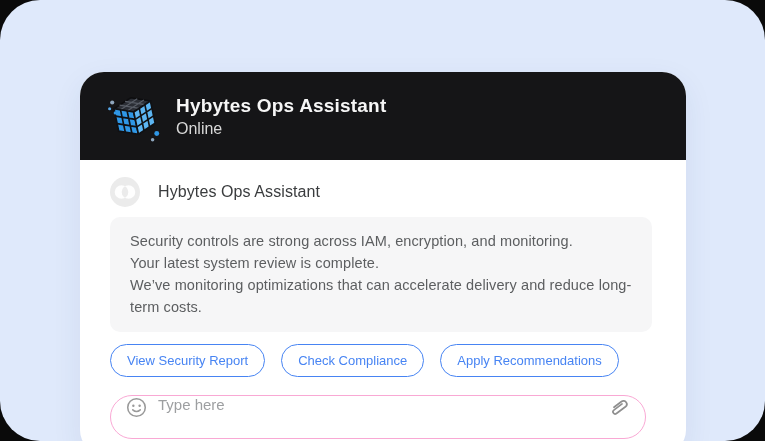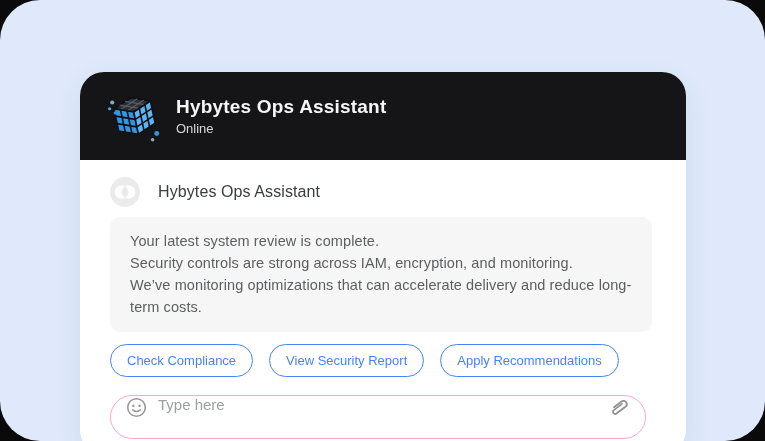--- a/index.html
+++ b/index.html
@@ -36,21 +36,21 @@
   
   .chat-header{
     height:88px;flex:0 0 88px;
     background:var(--header-bg);
     display:flex;align-items:center;
     padding:0 24px 0 26px;gap:12px;
   }
   .logo-wrap{width:58px;height:58px;flex:0 0 58px;display:flex;align-items:center;justify-content:center;}
   .header-text{display:flex;flex-direction:column;gap:3px;}
   .header-title{color:#f6f6f6;font-size:19px;font-weight:600;letter-spacing:.2px;}
-  .header-status{color:#d8d8d8;font-size:13px;}
+  .header-status{color:#d8d8d8;font-size:16px;}
   
   .chat-body{
     flex:1;
     padding:17px 34px 0 30px;
     display:flex;flex-direction:column;
     overflow:hidden;
   }
   .sender-row{display:flex;align-items:center;gap:18px;}
   .avatar{
     width:30px;height:30px;border-radius:50%;
@@ -147,28 +147,28 @@
       <div class="avatar">
         <svg width="30" height="30" viewBox="0 0 30 30">
           <path fill-rule="evenodd" fill="#ffffff" fill-opacity="0.92" d="M11.5 8.2 a6.8 6.8 0 1 0 0 13.6 a6.8 6.8 0 1 0 0 -13.6 Z
                    M18.5 8.2 a6.8 6.8 0 1 0 0 13.6 a6.8 6.8 0 1 0 0 -13.6 Z"></path>
         </svg>
       </div>
       <div class="sender-name">Hybytes Ops Assistant</div>
     </div>
 
     <div class="message-bubble">
+      <div>Security controls are strong across IAM, encryption, and monitoring.</div>
       <div>Your latest system review is complete.</div>
-      <div>Security controls are strong across IAM, encryption, and monitoring.</div>
       <div>We’ve monitoring optimizations that can accelerate delivery and reduce long-term costs.</div>
     </div>
 
     <div class="quick-replies">
+      <button class="reply-btn">View Security Report</button>
       <button class="reply-btn">Check Compliance</button>
-      <button class="reply-btn">View Security Report</button>
       <button class="reply-btn">Apply Recommendations</button>
     </div>
 
     <div class="input-row">
       <button class="icon-btn">
         <svg width="23" height="23" viewBox="0 0 22 22" fill="none">
           <circle cx="11" cy="11" r="8.4" stroke="#9a9a9a" stroke-width="1.5"></circle>
           <circle cx="8" cy="9.3" r="1.15" fill="#9a9a9a"></circle>
           <circle cx="14" cy="9.3" r="1.15" fill="#9a9a9a"></circle>
           <path d="M7.4 13.2 Q11 16.4 14.6 13.2" stroke="#9a9a9a" stroke-width="1.5" stroke-linecap="round"></path>

